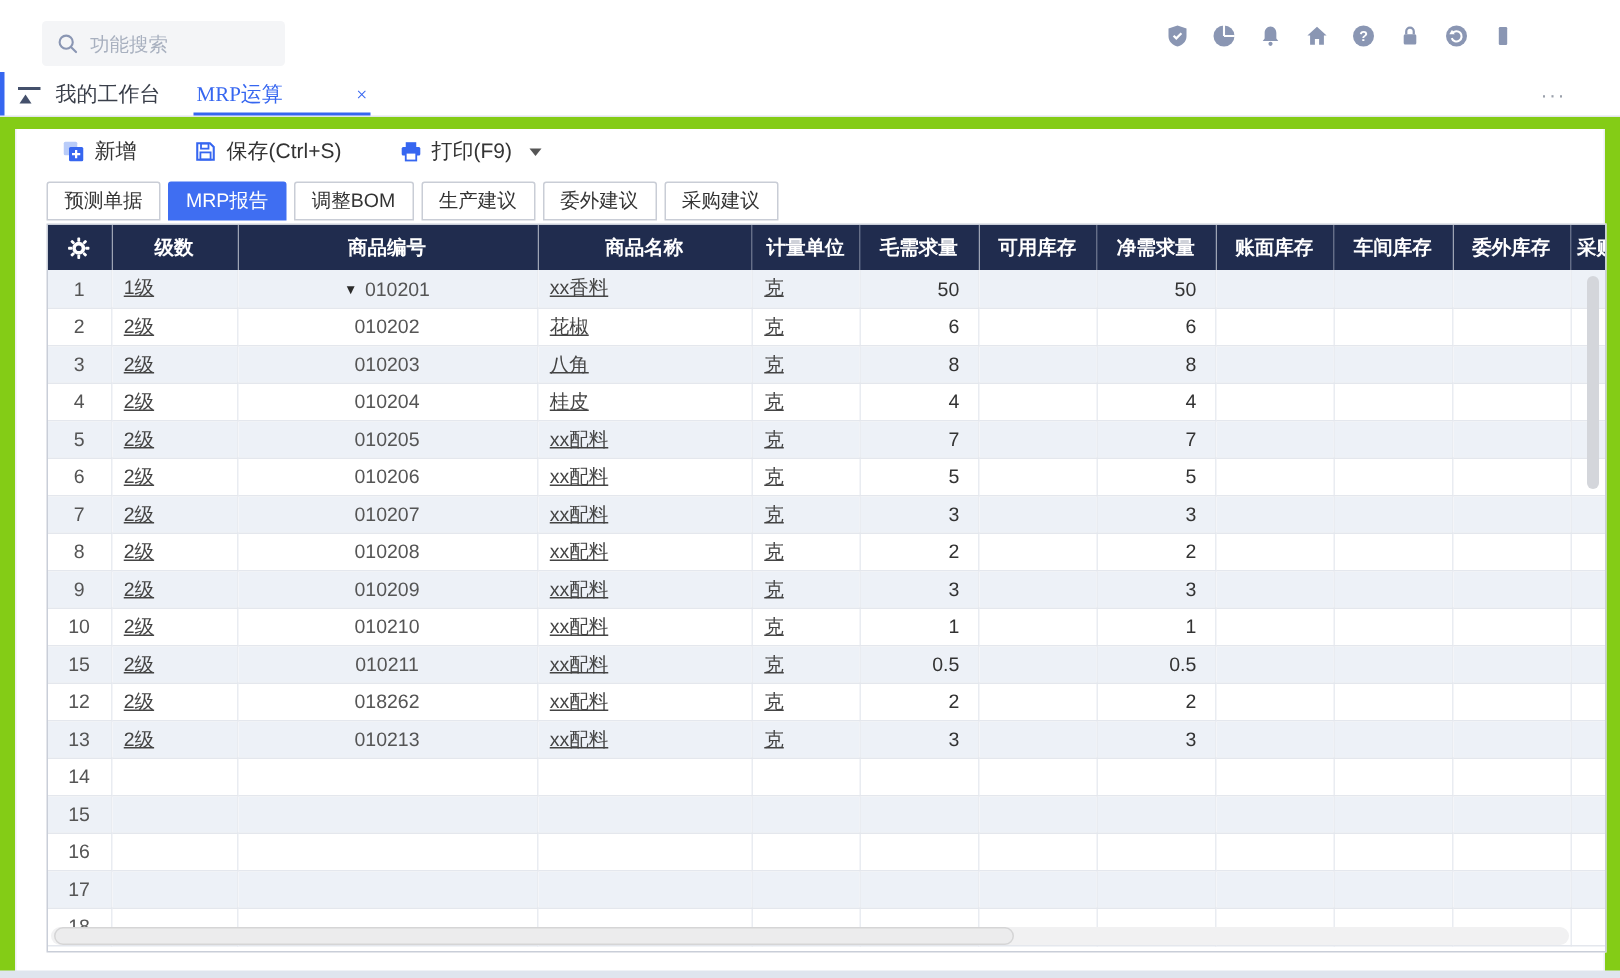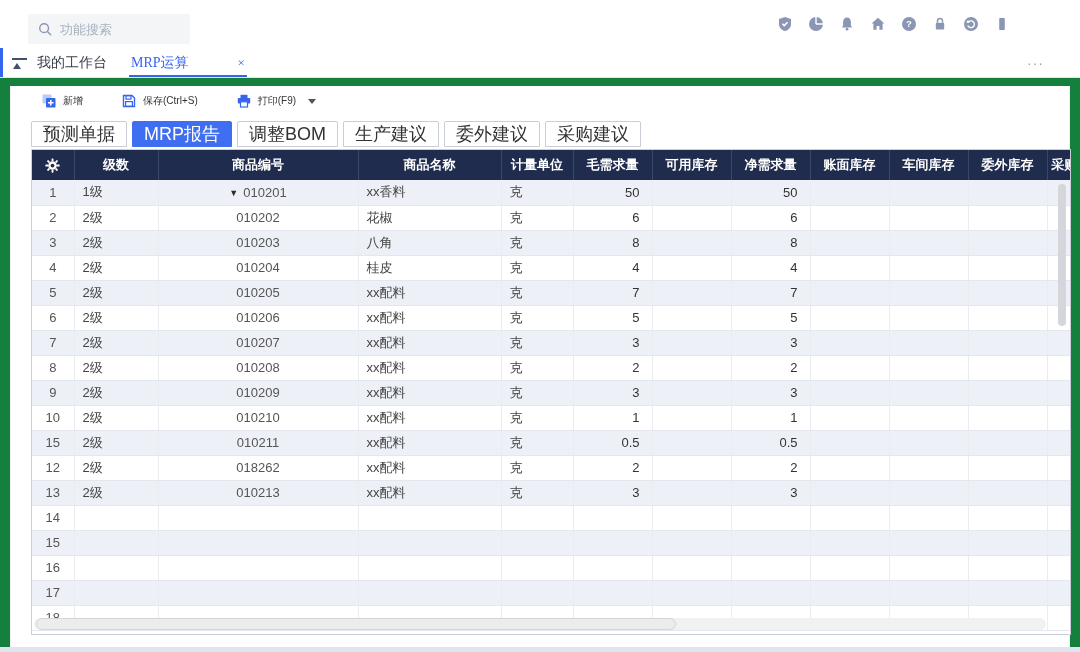--- a/index.html
+++ b/index.html
@@ -1,18 +1,18 @@
 <!DOCTYPE html>
 <html><head>
 <meta charset="utf-8">
 <style>
   * { margin:0; padding:0; box-sizing:border-box; }
   html,body { width:1080px; height:652px; overflow:hidden; }
   body { font-family:"Liberation Sans","DejaVu Sans",sans-serif; background:#fff; color:#333; }
-  .page { position:relative; width:1080px; height:652px; background:#15803d; }
+  .page { position:relative; width:1080px; height:652px; background:#84cc16; }
 
   
   .topbar { position:relative; height:48px; background:#fff; }
   .searchbox { position:absolute; left:28px; top:14px; width:162px; height:30px;
     background:#f4f5f7; border-radius:3px; display:flex; align-items:center; padding:0 10px; cursor:text; }
   .searchbox svg { flex:0 0 auto; margin-right:8px; }
   .searchbox input { border:none; outline:none; background:transparent; width:100px; font-size:13px; color:#333;
     font-family:"Liberation Sans","DejaVu Sans",sans-serif; }
   .searchbox input::placeholder { color:#a8b0bf; }
   .top-icons { position:absolute; right:70px; top:0; height:48px; display:flex; align-items:center; gap:14px; }
@@ -33,43 +33,43 @@
   .wtab.active { color:#3666f0; font-weight:500;gap:46px; }
   .wtab.active::after { content:''; position:absolute; left:-2px; right:-2px; bottom:0; height:2px; background:#3666f0; }
   .tclose { margin-left:3px; font-size:13px; color:#3666f0; }
   .tabbar-more { position:absolute; right:36px; top:0; height:30px; display:flex; align-items:center;
     color:#9aa0ab; font-size:14px; letter-spacing:1px; cursor:pointer; }
 
   
   .panel { position:relative; margin:0 10px; height:566px; background:#fff;
     border-left:1px solid #edeff3; border-right:1px solid #edeff3; }
   .toolbar { display:flex; align-items:center; height:30px; margin:8px 0 4px 30px; }
-  .tbtn { display:inline-flex; align-items:center; gap:6px; font-size:10px; color:#333; cursor:pointer; margin-right:38px; }
+  .tbtn { display:inline-flex; align-items:center; gap:6px; font-size:14px; color:#333; cursor:pointer; margin-right:38px; }
   .tbtn svg { display:block; }
   .caret-down { width:0; height:0; border-left:4px solid transparent; border-right:4px solid transparent;
     border-top:5px solid #555; margin-left:6px; }
 
   .subtabs { display:flex; align-items:flex-end; height:27px; margin-left:20px; }
-  .stab { height:26px; line-height:24px; padding:0 11px; font-size:18px; color:#333; background:#fff;
+  .stab { height:26px; line-height:24px; padding:0 11px; font-size:13px; color:#333; background:#fff;
     border:1px solid #c9cdd6; border-radius:2px 2px 0 0; margin-right:5px; cursor:pointer; white-space:nowrap; }
   .stab.active { background:#3f6ef2; border-color:#3f6ef2; color:#fff; }
 
   
   .grid-wrap { position:relative; margin:2px 20px 0 20px; width:1040px; height:486px;
     border:1px solid #c9ced8; overflow:hidden; background:#fff; }
   table { border-collapse:collapse; table-layout:fixed; width:1075px; }
   thead th { background:#202c4e; color:#fff; font-size:13px; font-weight:700; height:30px;
     border-right:1px solid #3c4868; text-align:center; white-space:nowrap; overflow:hidden; cursor:pointer; }
   thead th:last-child { border-right:none; }
   tbody td { height:25px; font-size:13px; color:#444; border-bottom:1px solid #e4e7ed; border-right:1px solid #e9ecf1;
     white-space:nowrap; overflow:hidden; background:transparent; cursor:default; }
   tbody tr:nth-child(odd) { background:#edf1f7; }
   .c-num { text-align:center; color:#555; }
   .c-code { text-align:center; color:#555; }
-  .c-left { text-align:left; padding-left:8px; }
+  .c-left { text-align:left; padding-left:8px;text-decoration:underline; }
   .c-num-r { text-align:right; padding-right:12px; color:#333; }
   .expand { font-size:9px; color:#2b2b2b; margin-right:5px; vertical-align:1px; cursor:pointer; }
 
   .vscroll { position:absolute; right:4px; top:34px; width:8px; height:142px; border-radius:4px; background:#d4d6db; cursor:grab; }
   .hscroll { position:absolute; left:2px; bottom:4px; width:1012px; height:12px; border-radius:6px; background:#f1f1f2; cursor:pointer; }
   .hthumb { position:absolute; left:2px; top:0; width:640px; height:12px; border-radius:6px;
     background:#ececed; border:1px solid #d5d5d6; cursor:grab; }
 
   .page-strip { position:absolute; left:0; right:0; bottom:0; height:5px; background:#dfe5ee; }
 </style>

